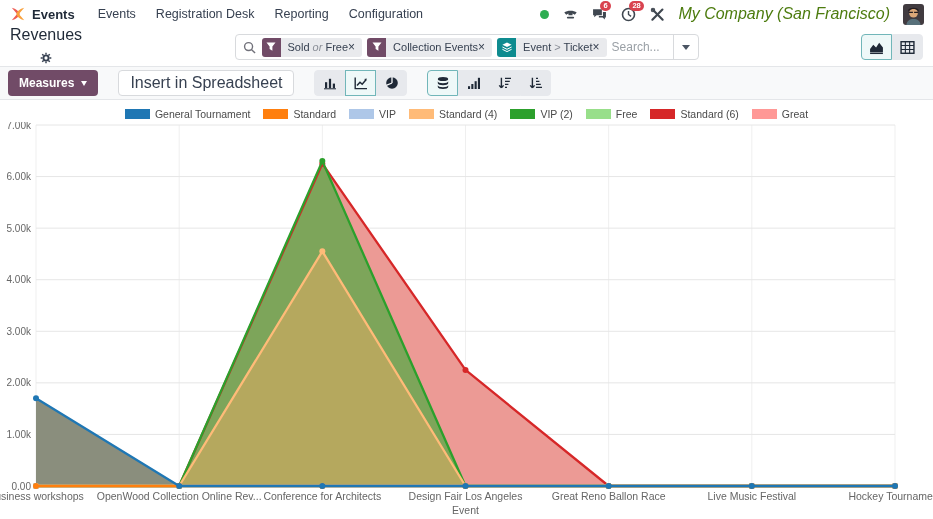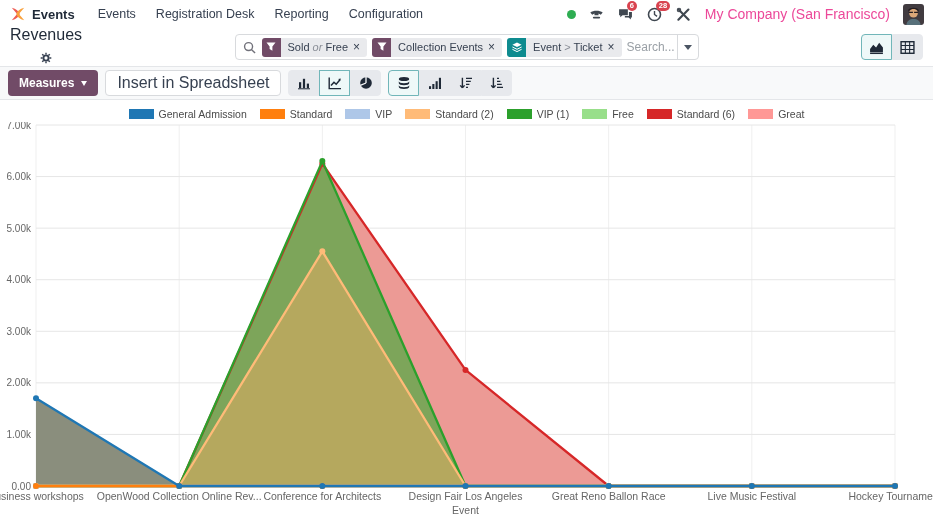--- a/index.html
+++ b/index.html
@@ -11,54 +11,54 @@
   .brand { display:flex; align-items:center; gap:5px; margin-right:14px; }
   .brand-name { font-weight:bold; font-size:13px; color:#1f2937; }
   .nav-menu { display:flex; gap:2px; }
   .nav-item { font-size:12.5px; color:#374151; padding:3px 9px; border-radius:3px; cursor:pointer; }
   .systray { margin-left:auto; display:flex; align-items:center; gap:13px; }
   .tray-icon { position:relative; width:16px; height:16px; color:#3f4750; display:flex; align-items:center; justify-content:center; }
   .tray-icon svg { width:15px; height:15px; }
   .status-dot { width:9px; height:9px; border-radius:50%; background:#2ead52; }
   .badge { position:absolute; top:-5px; left:9px; background:#d9434f; color:#fff; font-size:7.5px;
     border-radius:8px; padding:1px 3px; line-height:1; font-weight:bold; }
-  .company { font-size:14px; color:#ec4899; white-space:nowrap; }
+  .company { font-size:16px; color:#4d7c0f; white-space:nowrap;font-style:italic; }
   .avatar { width:21px; height:21px; border-radius:3px; overflow:hidden; }
 
   
   .control-panel { height:38px; display:flex; align-items:center; padding:0 10px; position:relative; background:#fff; }
   .view-title { font-size:16px; color:#1f2937; display:flex; align-items:center; gap:6px;flex-direction:column; }
   .gear { color:#374151; } .gear svg { width:12px; height:12px; }
   .searchbar { position:absolute; left:50%; transform:translateX(-50%); width:464px; height:26px;
     border:1px solid #d8dadd; border-radius:4px; background:#fff; display:flex; align-items:center; padding:0 0 0 7px; }
   .search-mag { margin-right:6px; color:#71717a; display:flex; }
   .facet { display:flex; align-items:stretch; height:19px; margin-right:5px; border-radius:3px; overflow:hidden; font-size:11px; }
   .facet-icon { width:19px; display:flex; align-items:center; justify-content:center; }
   .facet-icon.filter { background:#714B67; }
   .facet-icon.groupby { background:#0e8b8f; }
-  .facet-body { background:#e9eaed; display:flex; align-items:center; gap:5px; padding:0 7px; color:#374151; white-space:nowrap; }
+  .facet-body { background:#e9eaed; display:flex; align-items:center; padding:0 7px; color:#374151; white-space:nowrap; }
   .facet-x { font-size:12px; color:#374151; cursor:pointer; line-height:1; }
   .muted { color:#8b8f98; font-style:italic; }
   .sep-plain { color:#8b8f98; font-style:normal; }
   .search-input { border:0; outline:0; flex:1; font-size:12px; color:#374151; min-width:50px;
     font-family:"Liberation Sans", sans-serif; }
   .search-input::placeholder { color:#9aa0a6; }
   .search-caret { width:25px; align-self:stretch; border-left:1px solid #d8dadd; display:flex; align-items:center; justify-content:center; cursor:pointer; }
   .caret { width:0; height:0; border-left:4px solid transparent; border-right:4px solid transparent; border-top:5px solid #4b5563; }
   .view-switcher { margin-left:auto; display:flex; }
   .vs-btn { width:31px; height:26px; display:flex; align-items:center; justify-content:center;
     background:#e7e9ed; border:1px solid #e7e9ed; color:#1f2937; cursor:pointer; }
   .vs-btn:first-child { border-radius:4px 0 0 4px; }
   .vs-btn:last-child { border-radius:0 4px 4px 0; }
   .vs-btn.active { background:#eef8f8; border:1px solid #71b6b9; }
   .vs-btn svg { width:15px; height:15px; }
 
   
   .toolbar { height:34px; background:#f8f9fa; border-top:1px solid #e4e6e9; border-bottom:1px solid #e4e6e9;
-    display:flex; align-items:center; gap:7px; padding:0 8px; }
+    display:flex; align-items:center; gap:20px; padding:0 8px; }
   .btn-measures { background:#714B67; color:#fff; border:0; border-radius:4px; height:26px; padding:0 11px;
     font-size:12px; font-weight:bold; display:flex; align-items:center; gap:7px; cursor:pointer;
     font-family:"Liberation Sans", sans-serif; }
   .btn-measures .caret { border-top-color:#fff; border-left-width:3.5px; border-right-width:3.5px; }
   .btn-plain { background:#fff; color:#374151; border:1px solid #d8dadd; border-radius:4px; height:26px;
     padding:0 11px; font-size:16px; cursor:pointer; font-family:"Liberation Sans", sans-serif; }
   .icon-group { display:flex; }
   .ico-btn { width:31px; height:26px; display:flex; align-items:center; justify-content:center;
     background:#e7e9ed; border:1px solid #e7e9ed; color:#1f2937; cursor:pointer; }
   .ico-btn.active { background:#eef8f8; border-color:#71b6b9; }
@@ -281,37 +281,37 @@
           </svg>
         </span>
       </span>
     </span>
 </div>
 
 <div class="chart-wrap">
   <div class="legend" id="legend">
       <span class="legend-item">
         <span class="legend-swatch" style="background:#1f77b4"></span>
-        <span class="legend-label">General Admission</span>
+        <span class="legend-label">General Tournament</span>
       </span>
       <span class="legend-item">
         <span class="legend-swatch" style="background:#ff7f0e"></span>
         <span class="legend-label">Standard</span>
       </span>
       <span class="legend-item">
         <span class="legend-swatch" style="background:#aec7e8"></span>
         <span class="legend-label">VIP</span>
       </span>
       <span class="legend-item">
         <span class="legend-swatch" style="background:#ffbb78"></span>
-        <span class="legend-label">Standard (2)</span>
+        <span class="legend-label">Standard (4)</span>
       </span>
       <span class="legend-item">
         <span class="legend-swatch" style="background:#2ca02c"></span>
-        <span class="legend-label">VIP (1)</span>
+        <span class="legend-label">VIP (2)</span>
       </span>
       <span class="legend-item">
         <span class="legend-swatch" style="background:#98df8a"></span>
         <span class="legend-label">Free</span>
       </span>
       <span class="legend-item">
         <span class="legend-swatch" style="background:#d62728"></span>
         <span class="legend-label">Standard (6)</span>
       </span>
       <span class="legend-item">

